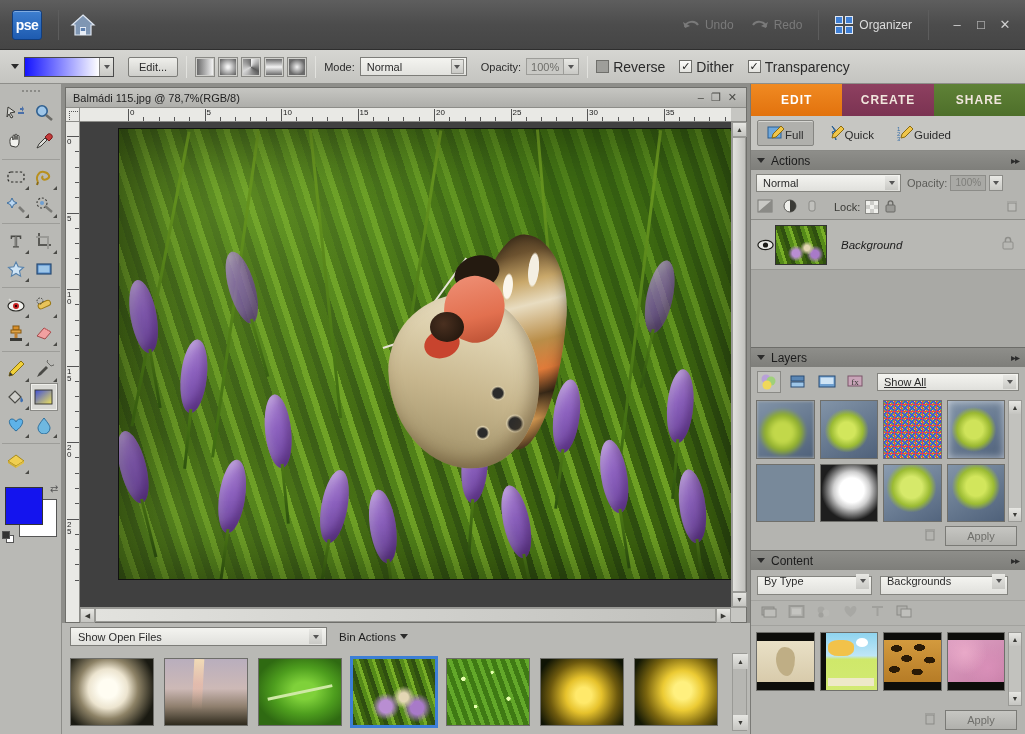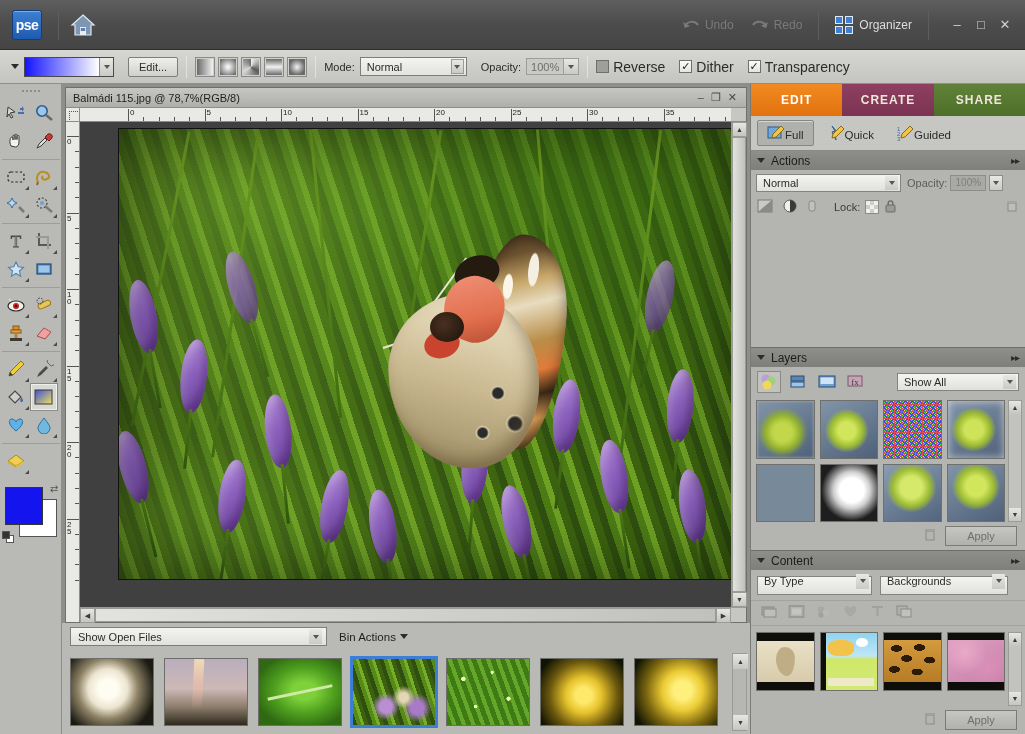--- a/index.html
+++ b/index.html
@@ -218,22 +218,22 @@
   .layer-row{ height:50px;display:flex;align-items:center;background:#b8b8b4;border-bottom:1px solid #999995;padding:0 4px; }
   .layer-eye{ width:20px;display:flex;align-items:center;justify-content:center;font-size:12px;color:#1c1c1c; }
   .layer-th{ width:52px;height:40px;border:1px solid #333;overflow:hidden;position:relative;background:#2b4010; }
   .layer-name{ margin-left:14px;font-style:italic;font-size:11.5px;color:#1c1c1c; }
   .layer-lockicon{ margin-left:auto;margin-right:6px;color:#8a8a86;font-size:12px; }
 
   
   .fx-top{ height:30px;flex:0 0 30px;display:flex;align-items:center;padding:0 6px;gap:5px; }
   .fx-ic{ width:24px;height:22px;border:1px solid transparent;display:flex;align-items:center;justify-content:center;cursor:pointer; }
   .fx-ic.on{ border-color:#8a8a86;background:#c2c2be; }
-  .fx-combo{ margin-left:auto;width:122px;height:18px;background:linear-gradient(#f4f4f0,#e0e0dc);
-             border:1px solid #84847f;display:flex;align-items:center;padding:0 2px 0 6px;font-size:11px; }
+  .fx-combo{ margin-left:auto;width:142px;height:18px;background:linear-gradient(#f4f4f0,#e0e0dc);
+             border:1px solid #84847f;display:flex;align-items:center;padding:0 2px 0 6px;font-size:11px;text-decoration:underline; }
   .fx-grid-wrap{ flex:1;display:flex;min-height:0;padding:3px 0 0 5px; }
   .fx-grid{ flex:1;display:grid;grid-template-columns:repeat(4,1fr);gap:5px;align-content:start; }
   .fx-cell{ width:100%;aspect-ratio:1/1;border:1px solid #6f6f6b;overflow:hidden;position:relative;cursor:pointer; }
   .fx-sb{ width:14px;flex:0 0 14px;margin:0 3px;background:#c2c2be;border:1px solid #9a9a96;
           display:flex;flex-direction:column;justify-content:space-between; }
   .fx-foot{ height:28px;flex:0 0 28px;display:flex;align-items:center;justify-content:flex-end;gap:8px;padding:0 8px; }
   .trash{ color:#8a8a86;font-size:13px; }
   .applybtn{ width:72px;height:20px;background:linear-gradient(#c6c6c2,#b0b0ac);border:1px solid #7a7a76;
              font-size:11px;color:#6e6e6a;display:flex;align-items:center;justify-content:center;cursor:pointer; }
 
@@ -946,20 +946,40 @@
               </span>
             </span>
             <span style="margin-left:auto">
               <svg width="14" height="14" viewBox="0 0 14 14">
                   <rect x="3" y="4" width="8" height="8" fill="#bdbdb9" stroke="#8a8a86"></rect>
                   <rect x="2" y="2" width="10" height="2" fill="#a6a6a2"></rect>
                 </svg>
             </span>
           </div>
 
+          <div class="lay-list">
+            <div class="layer-row">
+              <span class="layer-eye">
+                <svg width="17" height="12" viewBox="0 0 17 12">
+                    <ellipse cx="8.5" cy="6" rx="7.6" ry="4.6" fill="#e8e8e4" stroke="#1c1c18" stroke-width="1.2"></ellipse>
+                    <circle cx="8.5" cy="6" r="2.6" fill="#1c1c18"></circle>
+                  </svg>
+              </span>
+              <span class="layer-th">
+                  <span class="mini"></span>
+                </span>
+              <span class="layer-name">Background</span>
+              <span class="layer-lockicon">
+                <svg width="14" height="15" viewBox="0 0 14 15">
+                    <rect x="2" y="6" width="10" height="7" rx="1" fill="#b8b8b4" stroke="#8e8e8a"></rect>
+                    <path d="M4.4 6 V4.2 a2.6 2.6 0 0 1 5.2 0 V6" fill="none" stroke="#8e8e8a" stroke-width="1.5"></path>
+                  </svg>
+              </span>
+            </div>
+          </div>
         </div>
       </div>
 
       <div class="panel" style="flex:0 0 196px">
         <div class="phead">
           <span class="tri"></span>
           <span>Layers</span>
           <span class="more">▸▸</span>
         </div>
         <div class="pbody">

